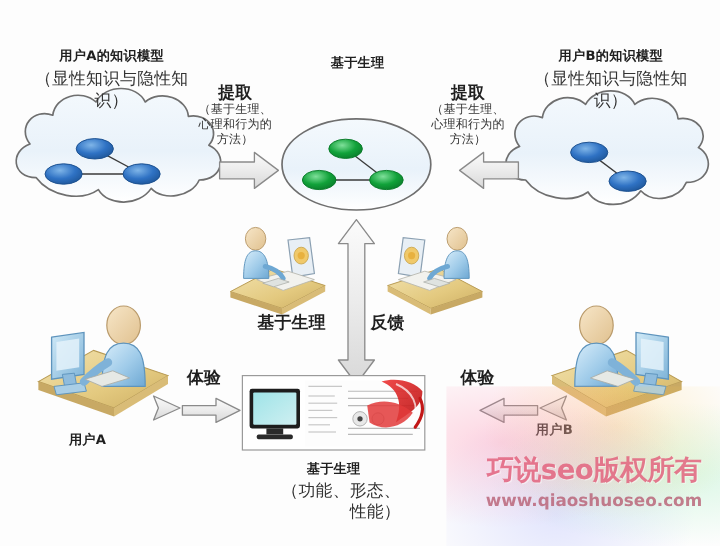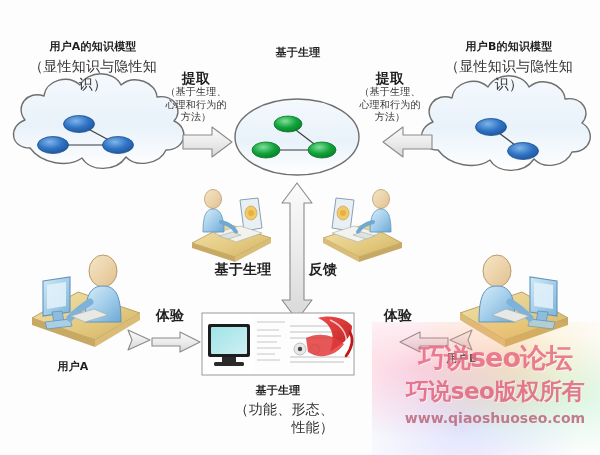--- a/index.html
+++ b/index.html
@@ -357,16 +357,15 @@
 <div class="lbl lbl-mid" style="left:378px; top:307px; width:40px;">体验</div>
 
 <div class="lbl lbl-title" style="left:41px; top:360px; width:64px;">用户A</div>
 <div class="lbl lbl-title" style="left:430px; top:352px; width:64px; color:#2b2b2b;">用户B</div>
 
 <div class="lbl lbl-title" style="left:238px; top:384px; width:80px;">基于生理</div>
 <div class="lbl lbl-sub" style="left:222px; top:401px; width:112px;text-align:right;">（功能、形态、性能）</div>
 
 <div id="wm-glow"></div>
 <div id="watermark">
-  <div class="wm-line wm1">巧说seo论坛</div>
   <div class="wm-line wm3">www.qiaoshuoseo.com</div>
   <div class="wm-line wm2">巧说seo版权所有</div>
 </div>
 
 </body></html>

